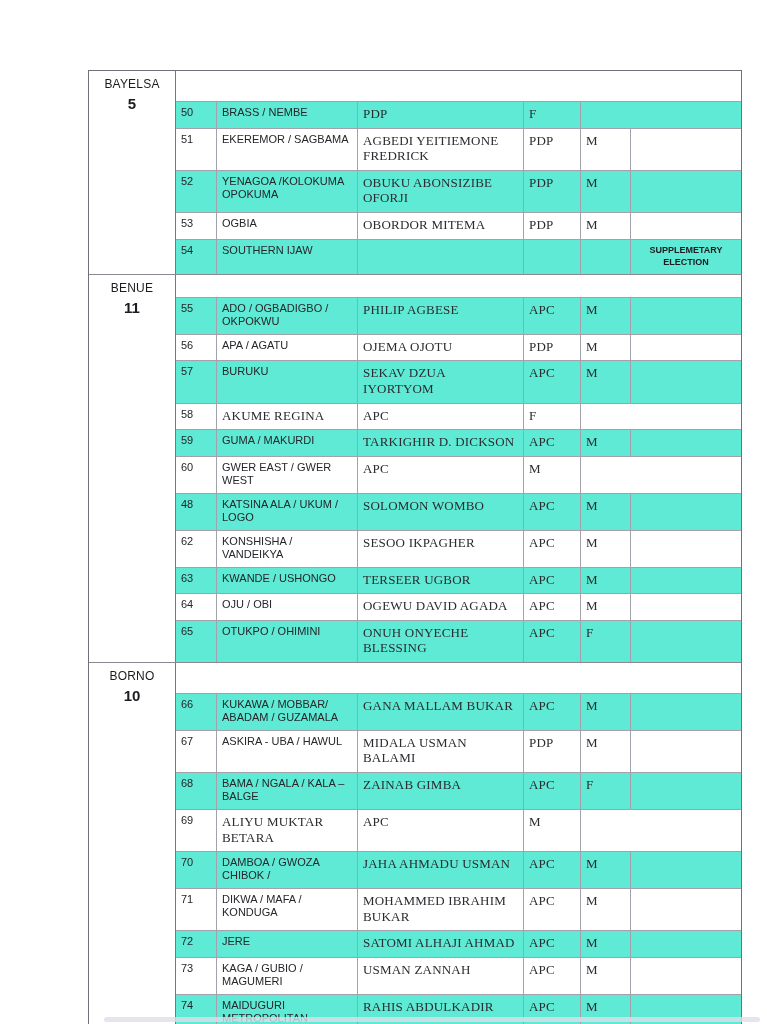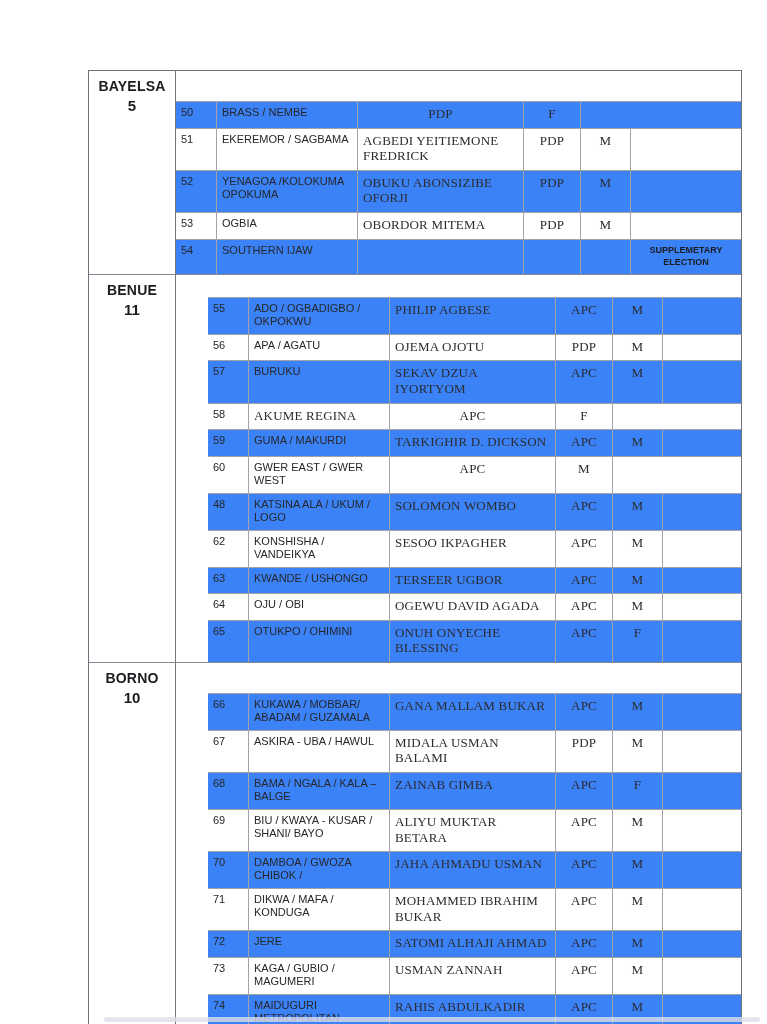--- a/index.html
+++ b/index.html
@@ -10,55 +10,55 @@
     position:relative;
     overflow:hidden;
   }
   .table-wrap {
     position:absolute; left:88px; top:70px; width:654px;
     border:1px solid #71707a;
     background:#ffffff;
     box-sizing:border-box;
   }
   .section { display:flex; }
-  .section:not(:first-child) { border-top:1px solid #8a8992;gap:32px; }
+  .section:not(:first-child) { border-top:1px solid #8a8992; }
   .state-cell {
     width:87px; flex:0 0 87px;
     border-right:1px solid #77767f;
     text-align:center; padding-top:7px;
     box-sizing:border-box;
     color:#1c1c20;
   }
-  .state-name { font-weight:bold; font-size:14px; line-height:1.15; letter-spacing:0.2px; }
+  .state-name { font-weight:normal; font-size:12px; line-height:1.15; letter-spacing:0.2px; }
   .state-count { font-weight:bold; font-size:15px; margin-top:3px; }
   .rows { flex:1; display:flex; flex-direction:column; min-width:0; }
   .header-row { width:100%; }
   .row {
     display:grid;
     grid-template-columns:40px 141px 166px 57px 50px 1fr;
     border-top:1px solid #a3a2ab;
     min-height:25px;
   }
-  .shaded { background:#3b82f6; }
+  .shaded { background:#5eead4; }
   .row > div {
     padding:4px 5px 6px 5px;
     box-sizing:border-box;
     overflow:hidden;
   }
   .row > div + div { border-left:1px solid #a3a2ab; }
   .cell-no, .cell-con {
     font-family:"Liberation Sans", sans-serif;
     font-size:11px; line-height:1.18; color:#26262b;
   }
   .cell-no { text-align:left; padding-left:8px; }
   .cell-cand, .cell-party, .cell-gender {
     font-family:"Liberation Serif", serif;
     font-size:13px; line-height:1.2; color:#2b2b30; letter-spacing:0.2px;
   }
-  .cell-party, .cell-gender { text-align:center; }
+  .cell-party, .cell-gender { text-align:left; }
   .cell-note {
     font-family:"Liberation Sans", sans-serif;
     font-weight:bold; font-size:9px; line-height:1.35;
     text-align:center; color:#1c1c20; padding-top:5px;
   }
   .bottom-strip {
     position:absolute; left:104px; top:1017px; width:656px; height:5px;
     background:#dfdeea; opacity:0.8; border-radius:4px;
   }
 </style>
@@ -235,21 +235,20 @@
         <div class="row shaded">
           <div class="cell-no">68</div>
           <div class="cell-con">BAMA / NGALA / KALA – BALGE</div>
           <div class="cell-cand">ZAINAB GIMBA</div>
           <div class="cell-party">APC</div>
           <div class="cell-gender">F</div>
           <div class="cell-note"></div>
         </div>
         <div class="row">
           <div class="cell-no">69</div>
-          <div class="cell-con">BIU / KWAYA - KUSAR / SHANI/ BAYO</div>
           <div class="cell-cand">ALIYU MUKTAR BETARA</div>
           <div class="cell-party">APC</div>
           <div class="cell-gender">M</div>
           <div class="cell-note"></div>
         </div>
         <div class="row shaded">
           <div class="cell-no">70</div>
           <div class="cell-con">DAMBOA / GWOZA CHIBOK /</div>
           <div class="cell-cand">JAHA AHMADU USMAN</div>
           <div class="cell-party">APC</div>

